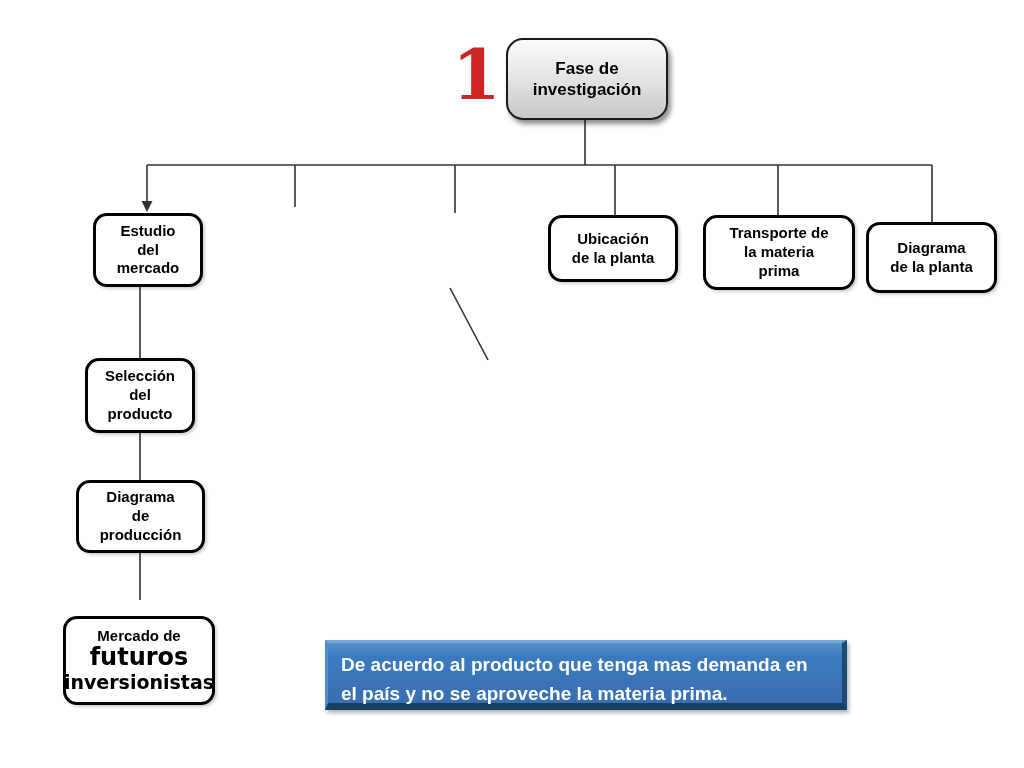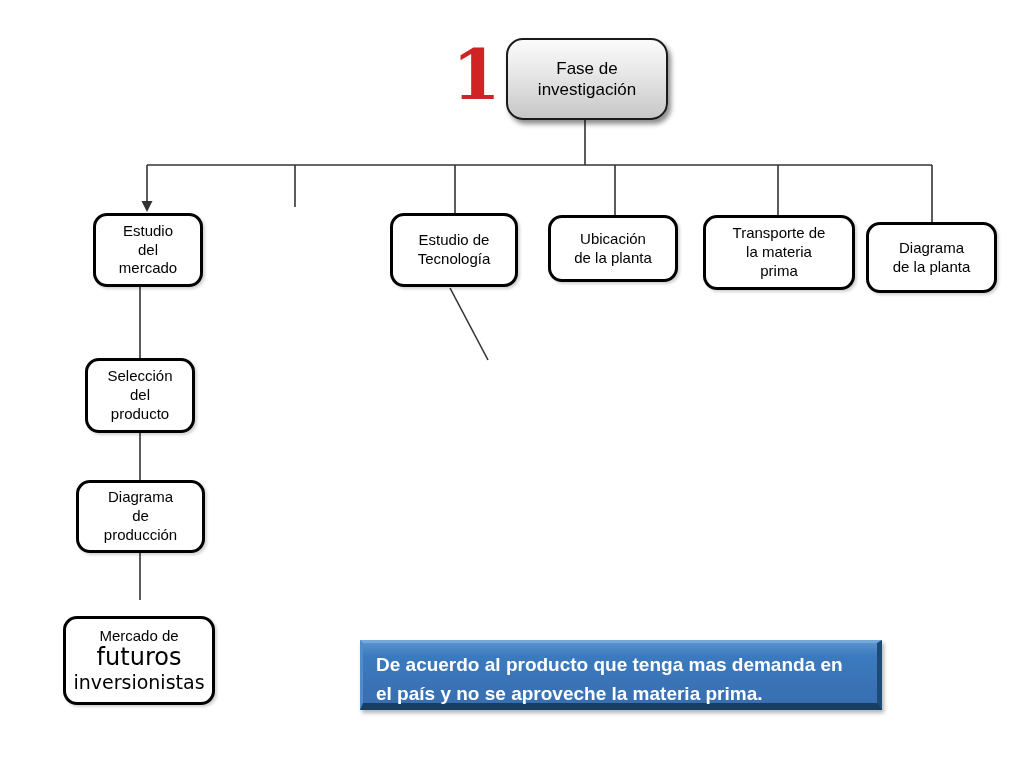--- a/index.html
+++ b/index.html
@@ -1,21 +1,21 @@
 <!DOCTYPE html>
 <html style="--accent-red: #d02424; --note-blue: #3b7abf; --note-blue-dark: #173f63;"><head>
 <meta charset="utf-8">
 <style>
   html,body{margin:0;padding:0;background:#fff;}
   .slide{position:relative;width:1024px;height:768px;background:#fff;overflow:hidden;
          font-family:"Liberation Sans",sans-serif;}
   .connectors{position:absolute;left:0;top:0;width:1024px;height:768px;z-index:0;}
   .node{position:absolute;z-index:1;background:#fff;border:3px solid #000;border-radius:14px;
         display:flex;align-items:center;justify-content:center;text-align:center;
-        font-weight:normal;font-size:15px;line-height:1.25;color:#000;white-space:pre-line;
+        font-weight:bold;font-size:15px;line-height:1.25;color:#000;white-space:pre-line;
         box-shadow:2px 2px 3px rgba(0,0,0,0.18);box-sizing:border-box;}
   .root{left:506px;top:38px;width:162px;height:82px;border-width:2.5px;border-color:#1a1a1a;
         border-radius:17px;font-size:17px;
         background:linear-gradient(180deg,#fbfbfb 0%,#e6e6e6 45%,#c7c7c7 100%);
         box-shadow:3px 4px 5px rgba(0,0,0,0.45);}
   .step-number{position:absolute;z-index:1;left:452px;top:40px;
         font-family:"DejaVu Serif",serif;font-weight:bold;font-size:70px;line-height:1;
         color:var(--accent-red,#d02424);}
   .n-estudio-mercado{left:93px;top:213px;width:110px;height:74px;}
   .n-marco-teorico{left:240px;top:207px;width:127px;height:71px;}
@@ -30,21 +30,21 @@
         line-height:1.15;padding:20px 2px;}
   .mf-line1{font-size:15px;font-family:"Liberation Sans",sans-serif;}
   .mf-line2{font-size:24px;font-family:"DejaVu Sans",sans-serif;}
   .mf-line3{font-size:19px;font-family:"DejaVu Sans",sans-serif;}
   .note{position:absolute;z-index:1;left:325px;top:640px;width:522px;height:70px;
         box-sizing:border-box;color:#fff;font-weight:bold;font-size:19px;line-height:1.55;
         padding:7px 13px;white-space:pre-line;
         background:linear-gradient(180deg,#5791cd 0%,var(--note-blue,#3b7abf) 22%,#386fb0 100%);
         border-top:3px solid #74a8da;border-left:3px solid #4f8cc8;
         border-right:5px solid #1d4b75;border-bottom:7px solid var(--note-blue-dark,#173f63);
-        box-shadow:2px 3px 4px rgba(0,0,0,0.3);margin-left:35px;}
+        box-shadow:2px 3px 4px rgba(0,0,0,0.3);}
 </style>
 </head>
 <body>
 
 <div class="slide">
 
   <svg class="connectors" viewBox="0 0 1024 768" xmlns="http://www.w3.org/2000/svg">
 
     <path d="M585,120 V165" stroke="#333" stroke-width="1.6" fill="none"></path>
 
@@ -66,22 +66,20 @@
   </svg>
 
   <div class="step-number">1.</div>
 
   <div class="node root">Fase de
 investigación</div>
 
   <div class="node n-estudio-mercado">Estudio
 del
 mercado</div>
-  <div class="node n-estudio-tecnologia">Estudio de
-Tecnología</div>
   <div class="node n-ubicacion-planta">Ubicación
 de la planta</div>
   <div class="node n-transporte-materia">Transporte de
 la materia
 prima</div>
   <div class="node n-diagrama-planta">Diagrama
 de la planta</div>
 
   <div class="node n-seleccion-producto">Selección
 del

